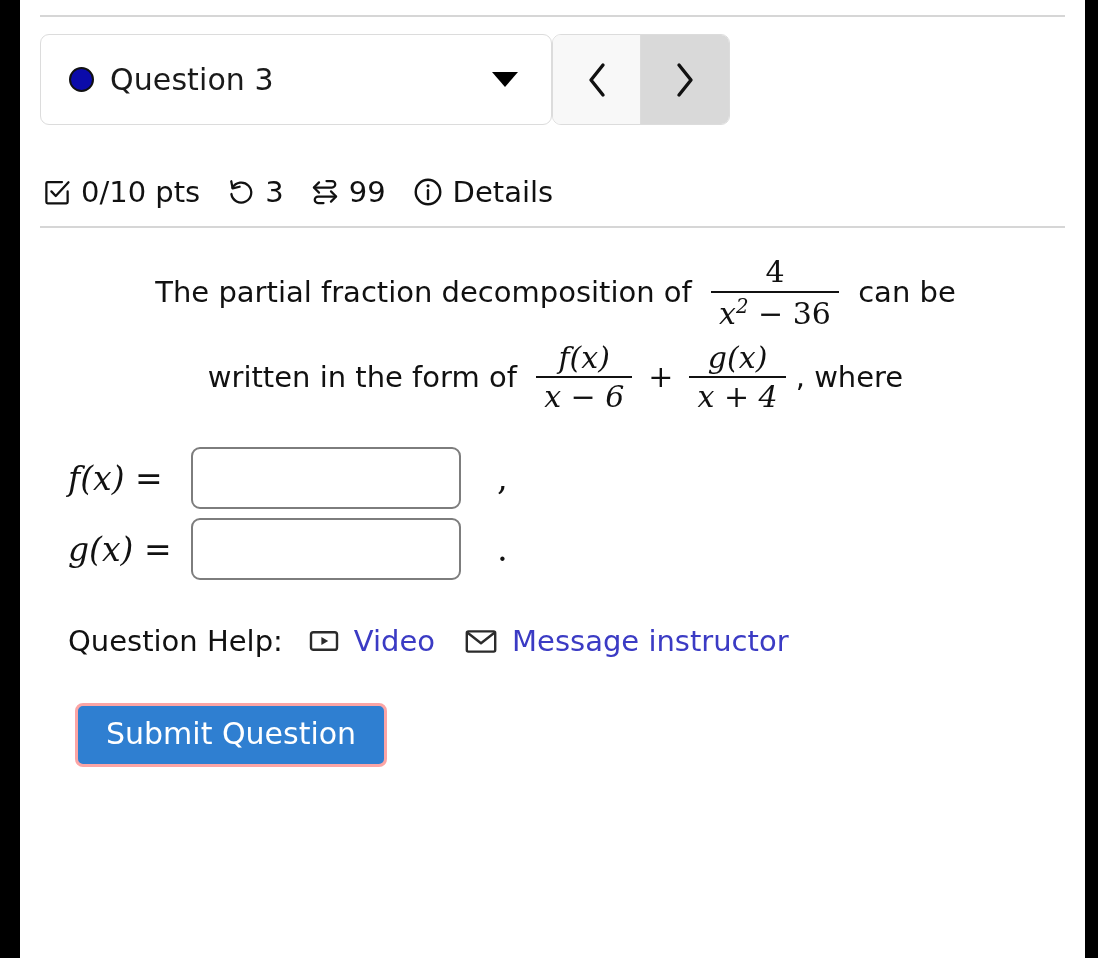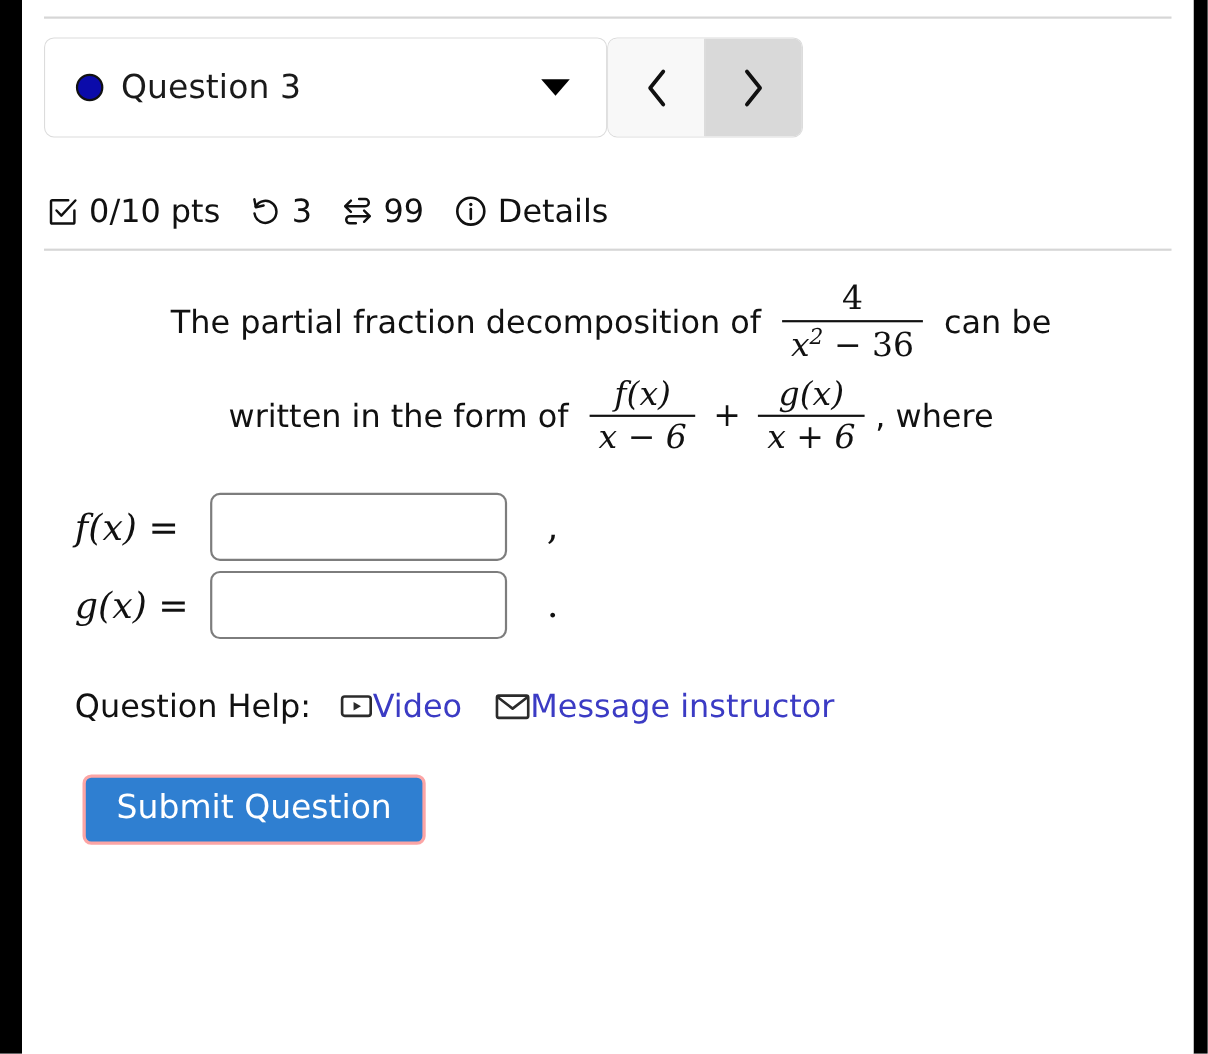--- a/index.html
+++ b/index.html
@@ -216,21 +216,21 @@
     align-items: flex-start;
     margin-top: 44px;
     padding-left: 22px;
     font-size: 29px;
     color: #111111;
   }
   .helprow .help-label { margin-right: 26px; white-space: nowrap; }
   .helplink {
     display: flex;
     align-items: center;
-    gap: 0;
+    gap: 15px;
     color: #3b3bc4;
     text-decoration: none;
     margin-right: 30px;
     cursor: pointer;
     white-space: nowrap;
   }
   .helplink svg { display: block; flex: 0 0 auto; }
 
   
   .submitwrap { padding: 45px 0 0 29px; }
@@ -341,21 +341,21 @@
           <span class="num math">f(x)</span>
           <span class="bar"></span>
           <span class="den math">x − 6</span>
         </span>
 
         <span class="op">+</span>
 
         <span class="frac">
           <span class="num math">g(x)</span>
           <span class="bar"></span>
-          <span class="den math">x + 6</span>
+          <span class="den math">x + 4</span>
         </span>
 
         <span class="txt">, where</span>
       </div>
 
       <div class="answers">
 
         <div class="ansrow">
           <span class="anslabel"><span>f(x)</span><span class="eq"> = </span></span>
           <input class="ansinput" type="text" value="" placeholder="" style="">

